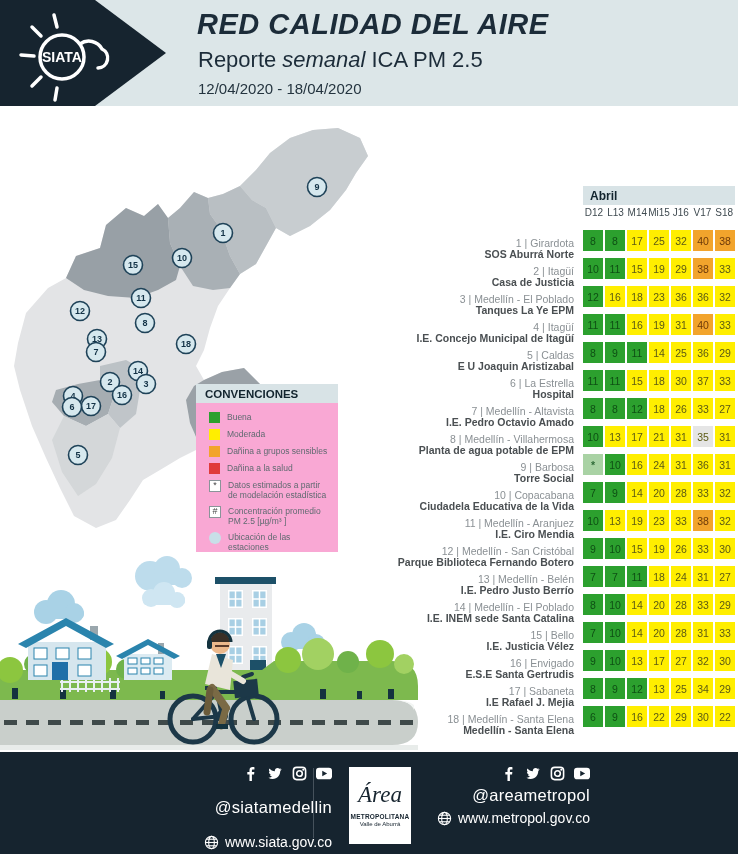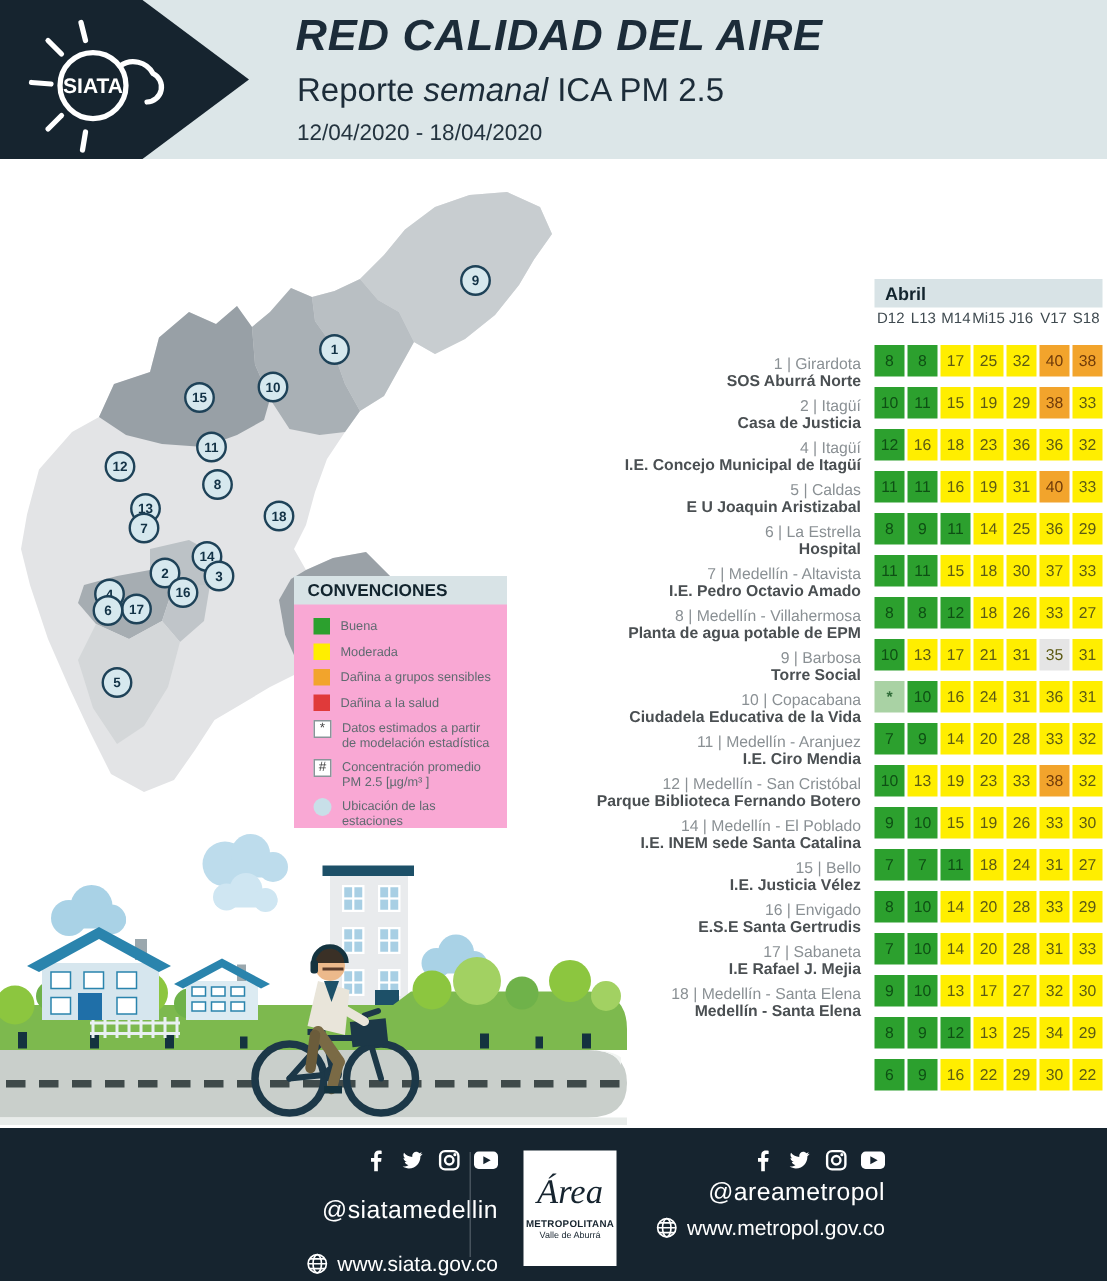--- a/index.html
+++ b/index.html
@@ -241,20 +241,24 @@
   <div id="station-list">
       <div class="station-row">
         <div class="station-muni">1 | Girardota</div>
         <div class="station-name">SOS Aburrá Norte</div>
       </div>
       <div class="station-row">
         <div class="station-muni">2 | Itagüí</div>
         <div class="station-name">Casa de Justicia</div>
       </div>
       <div class="station-row">
+        <div class="station-muni">3 | Medellín - El Poblado</div>
+        <div class="station-name">Tanques La Ye EPM</div>
+      </div>
+      <div class="station-row">
         <div class="station-muni">4 | Itagüí</div>
         <div class="station-name">I.E. Concejo Municipal de Itagüí</div>
       </div>
       <div class="station-row">
         <div class="station-muni">5 | Caldas</div>
         <div class="station-name">E U Joaquin Aristizabal</div>
       </div>
       <div class="station-row">
         <div class="station-muni">6 | La Estrella</div>
         <div class="station-name">Hospital</div>
@@ -275,20 +279,24 @@
         <div class="station-muni">10 | Copacabana</div>
         <div class="station-name">Ciudadela Educativa de la Vida</div>
       </div>
       <div class="station-row">
         <div class="station-muni">11 | Medellín - Aranjuez</div>
         <div class="station-name">I.E. Ciro Mendia</div>
       </div>
       <div class="station-row">
         <div class="station-muni">12 | Medellín - San Cristóbal</div>
         <div class="station-name">Parque Biblioteca Fernando Botero</div>
+      </div>
+      <div class="station-row">
+        <div class="station-muni">13 | Medellín - Belén</div>
+        <div class="station-name">I.E. Pedro Justo Berrío</div>
       </div>
       <div class="station-row">
         <div class="station-muni">14 | Medellín - El Poblado</div>
         <div class="station-name">I.E. INEM sede Santa Catalina</div>
       </div>
       <div class="station-row">
         <div class="station-muni">15 | Bello</div>
         <div class="station-name">I.E. Justicia Vélez</div>
       </div>
       <div class="station-row">

